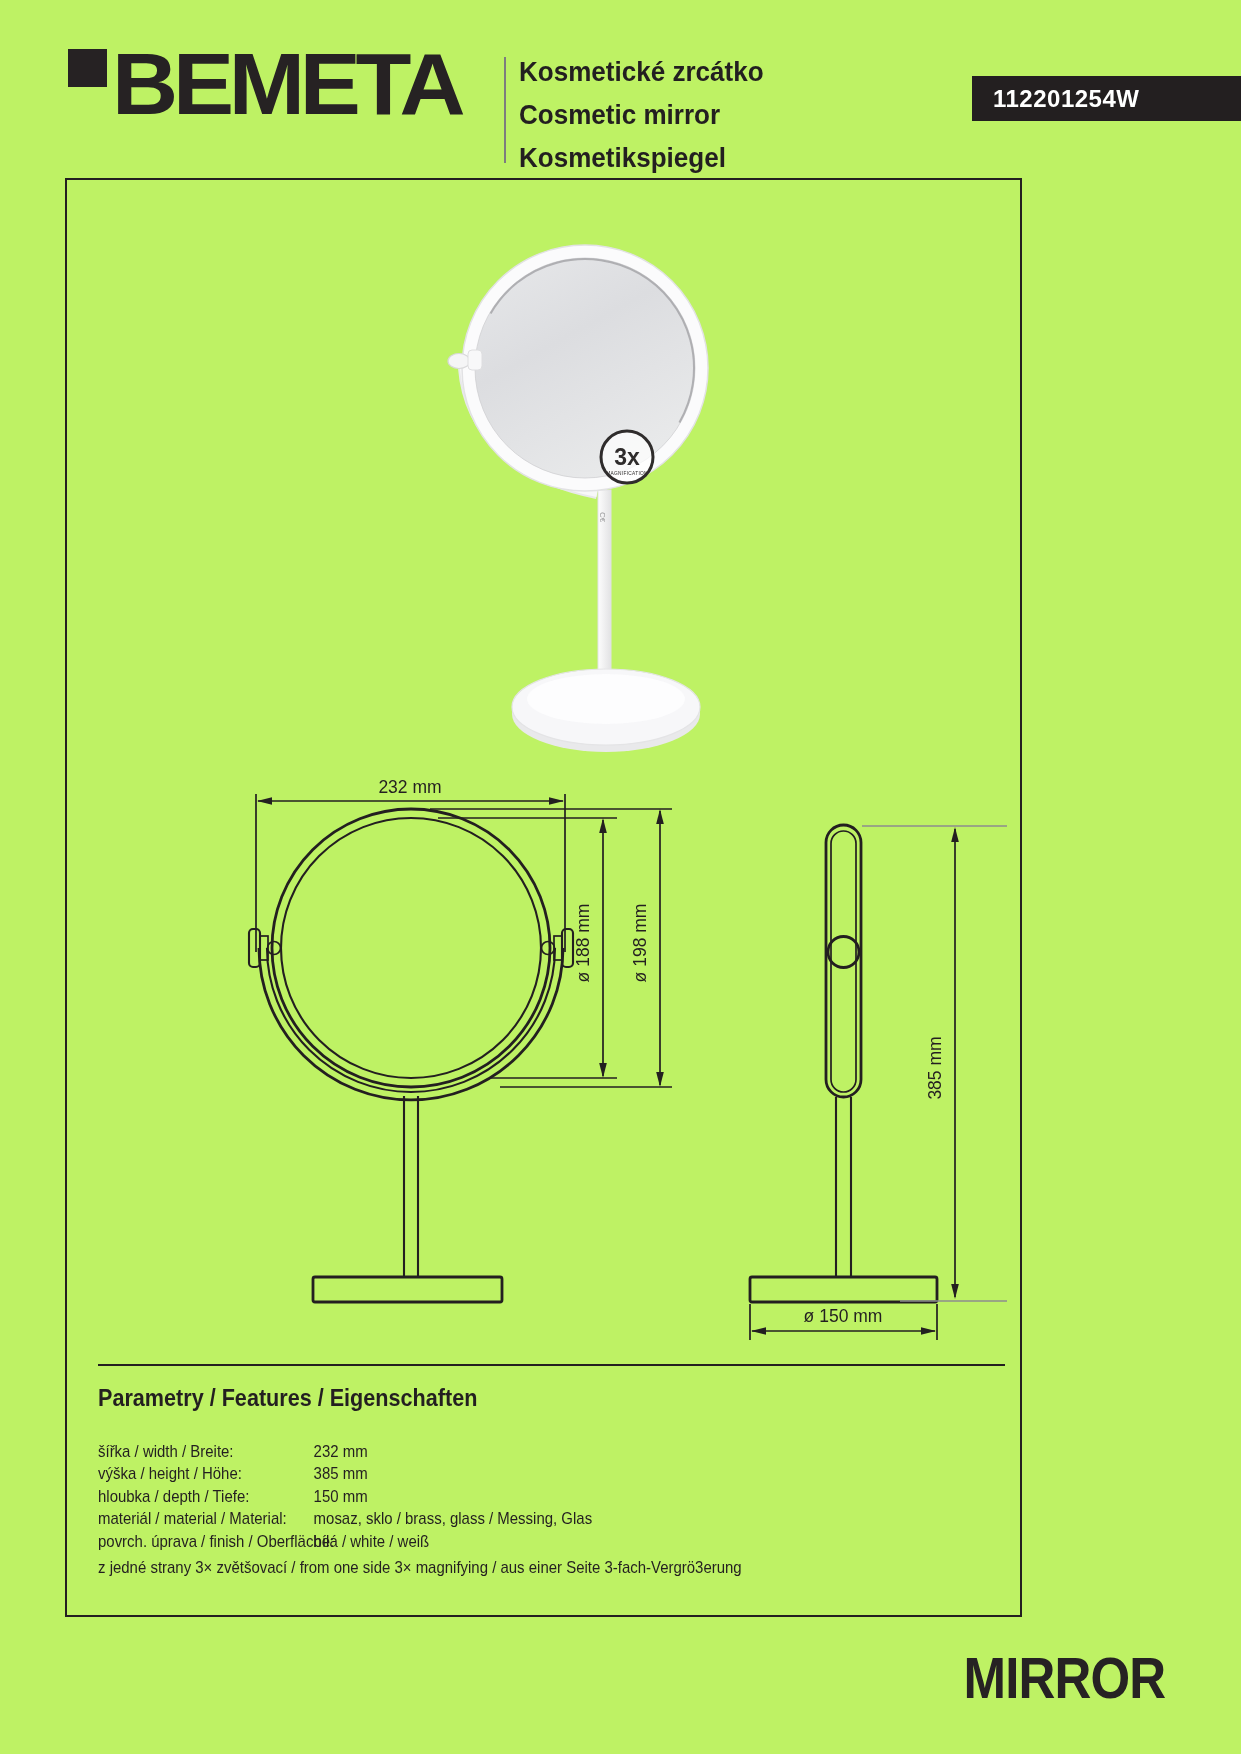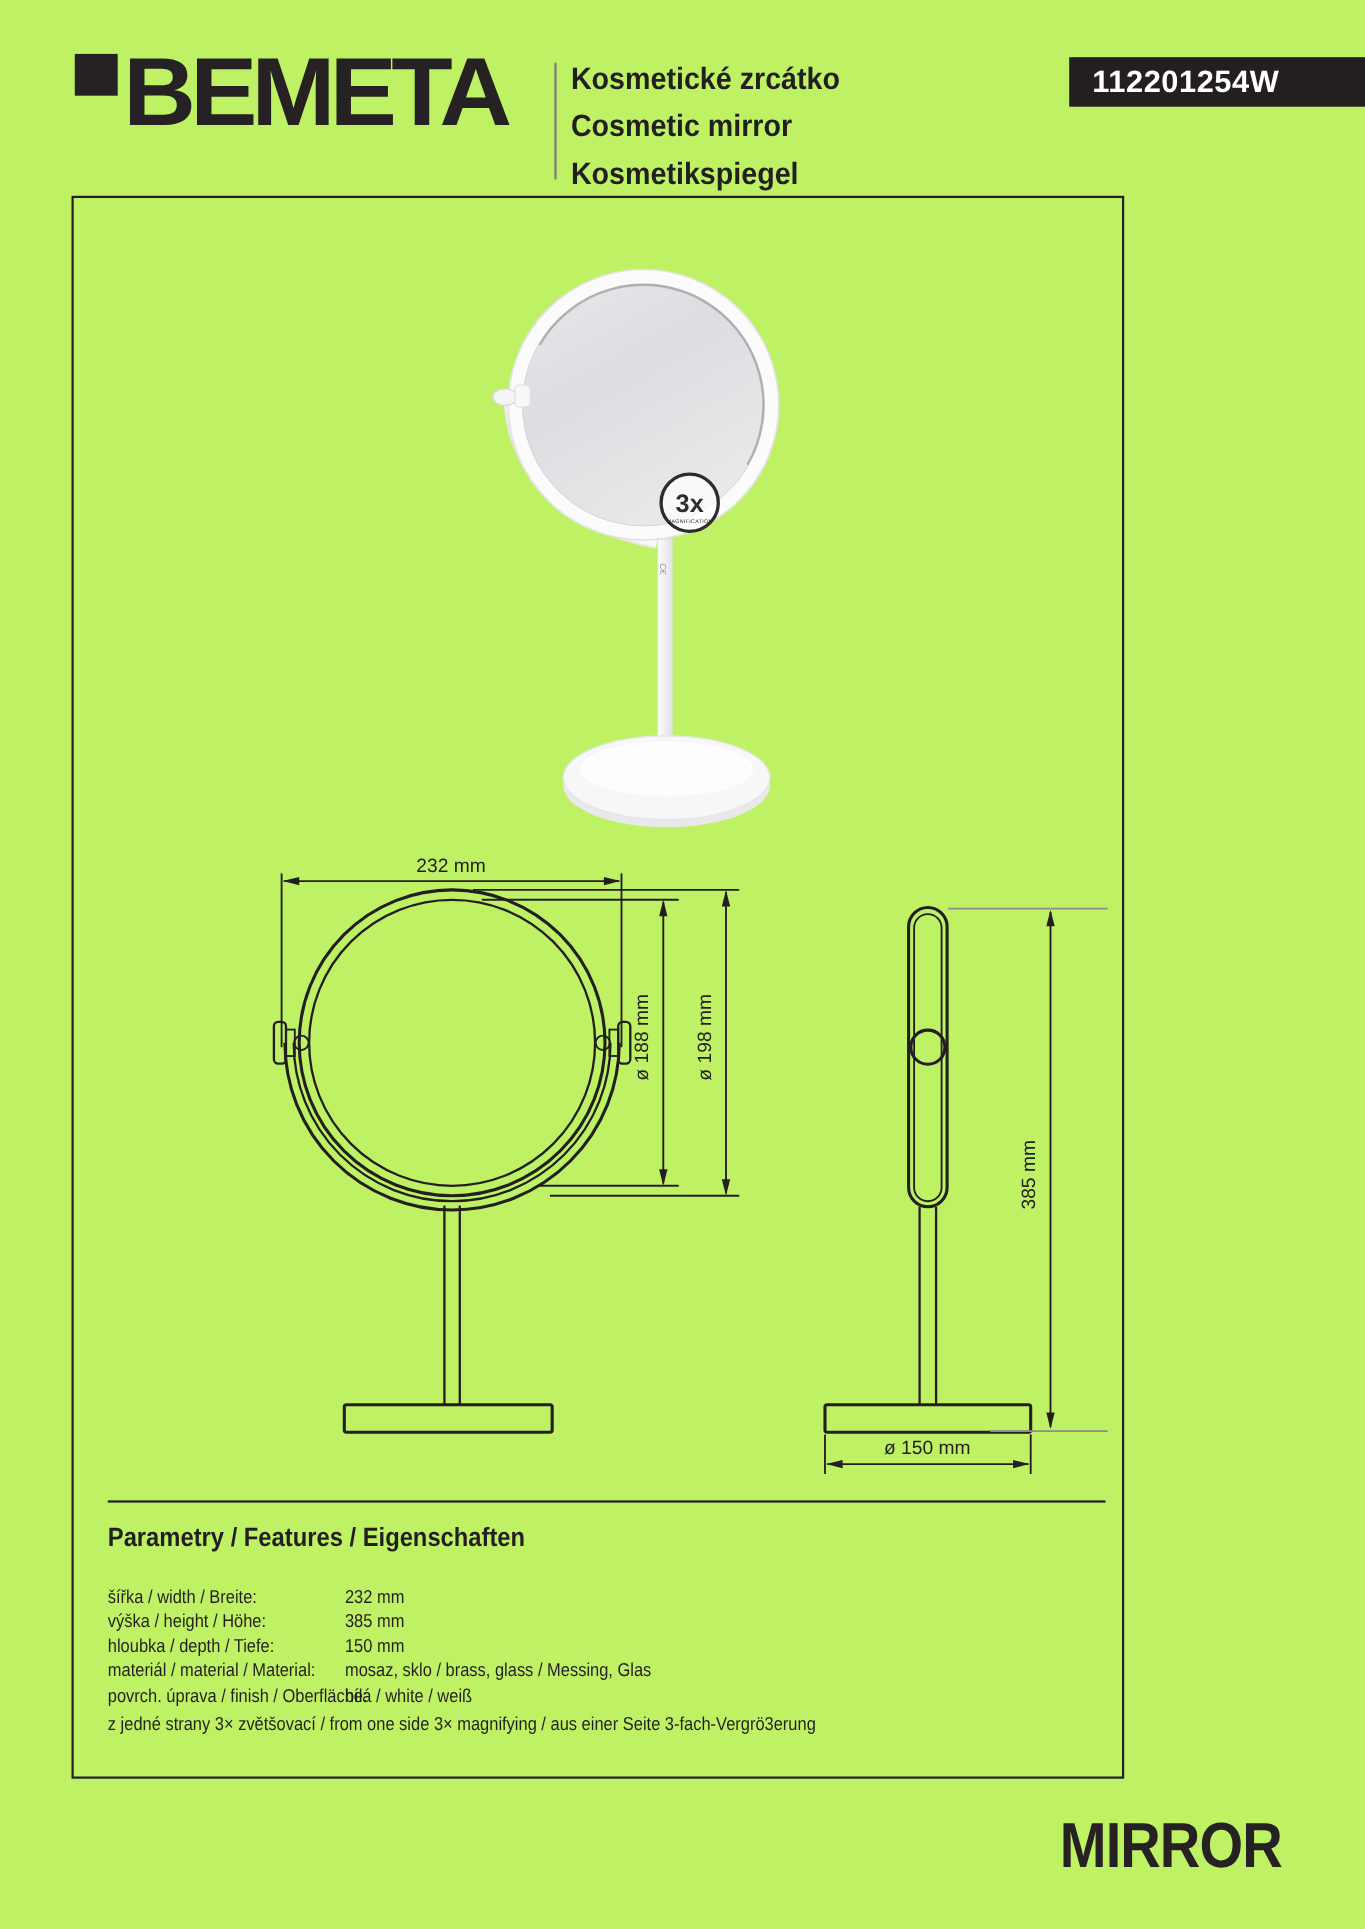--- a/index.html
+++ b/index.html
@@ -6,22 +6,22 @@
   body{font-family:"Liberation Sans",sans-serif;color:#231f20;}
   .page{position:relative;width:1241px;height:1754px;background:#bef264;overflow:hidden;}
   .abs{position:absolute;}
 
   
   .logo-square{width:39px;height:38px;background:#262223;}
   .logo-text{font-size:88px;font-weight:bold;line-height:1;letter-spacing:-5px;color:#262223;
              transform:scaleX(1.04);transform-origin:left top;}
   .divider{width:2px;height:106px;background:#7d7d7f;}
   .titles{line-height:43px;font-size:28px;font-weight:bold;transform:scaleX(.93);transform-origin:left top;white-space:nowrap;}
-  .code-badge{width:269px;height:45px;background:#231f20;color:#ffffff;font-size:28px;font-weight:bold;
-              line-height:45px;padding-left:21px;letter-spacing:.5px;box-sizing:border-box;}
+  .code-badge{width:269px;height:45px;background:#231f20;color:#ffffff;font-size:24px;font-weight:bold;
+              line-height:45px;padding-left:21px;letter-spacing:.5px;box-sizing:border-box;margin-top:24px;}
 
   
   .main-box{width:957px;height:1439px;border:2px solid #231f20;box-sizing:border-box;background:transparent;}
 
   
   .param-sep{width:907px;height:2px;background:#231f20;}
   .param-head{font-size:24px;font-weight:bold;transform:scaleX(.9);transform-origin:left top;white-space:nowrap;}
   .param-rows{width:1030px;transform:scaleX(.88);transform-origin:left top;font-size:17px;}
   .spec-row{display:flex;height:22.4px;line-height:22.4px;white-space:nowrap;}
   .spec-label{width:245px;flex:none;}

